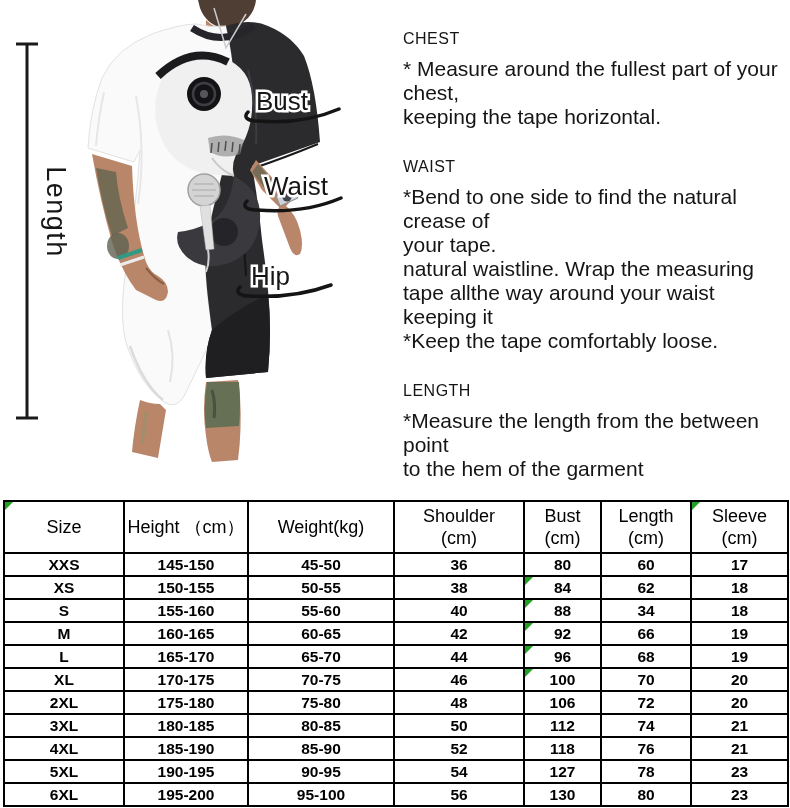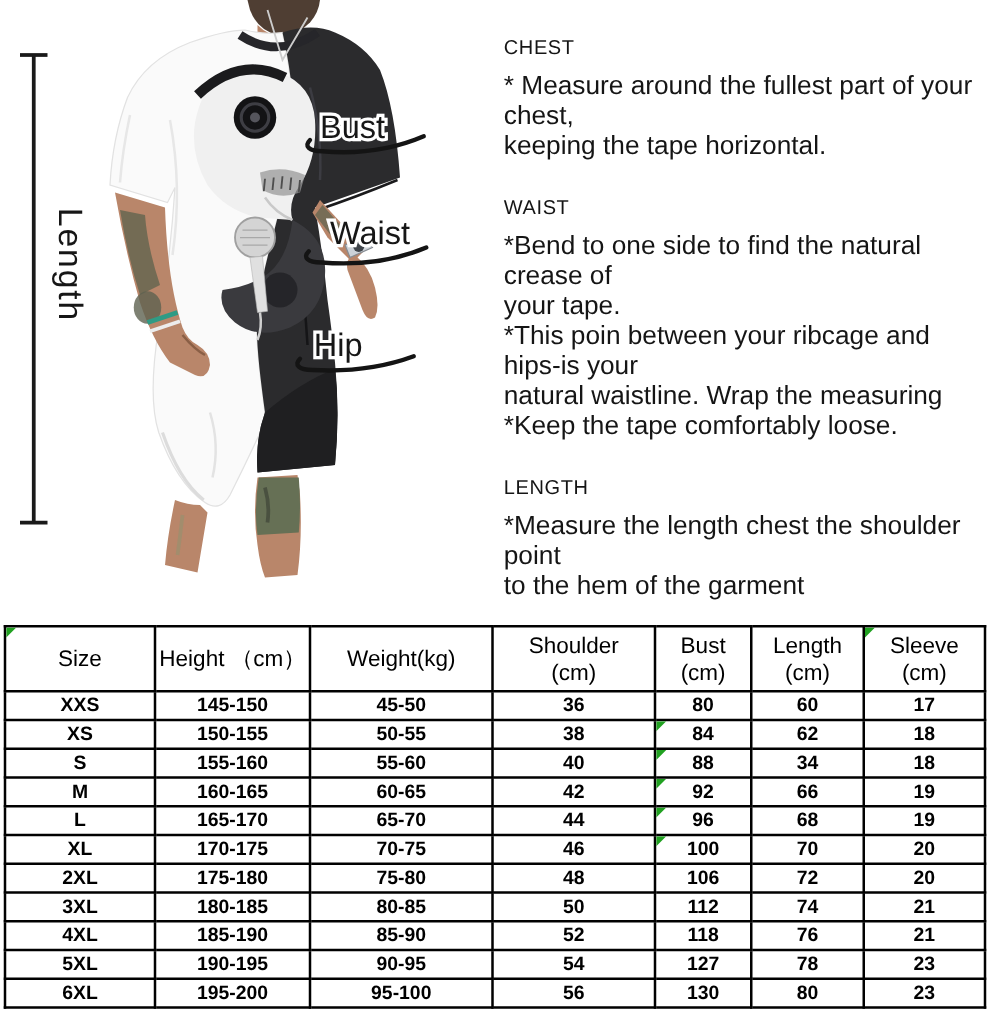--- a/index.html
+++ b/index.html
@@ -133,28 +133,28 @@
     <div class="ins-section">
       <div class="ins-heading">CHEST</div>
       <div class="ins-line">* Measure around the fullest part of your chest,</div>
       <div class="ins-line">keeping the tape horizontal.</div>
     </div>
 
     <div class="ins-section">
       <div class="ins-heading">WAIST</div>
       <div class="ins-line">*Bend to one side to find the natural crease of</div>
       <div class="ins-line">your tape.</div>
-      <div class="ins-line">*This poin between your ribcage and hips-is your</div>
       <div class="ins-line">natural waistline. Wrap the measuring</div>
+      <div class="ins-line">tape allthe way around your waist keeping it</div>
       <div class="ins-line">*Keep the tape comfortably loose.</div>
     </div>
 
     <div class="ins-section">
       <div class="ins-heading">LENGTH</div>
-      <div class="ins-line">*Measure the length chest the shoulder point</div>
+      <div class="ins-line">*Measure the length from the between point</div>
       <div class="ins-line">to the hem of the garment</div>
     </div>
   </div>
 
   <table class="size-table">
     <colgroup>
       <col style="width:120px">
         <col style="width:124px">
         <col style="width:146px">
       <col style="width:130px">

